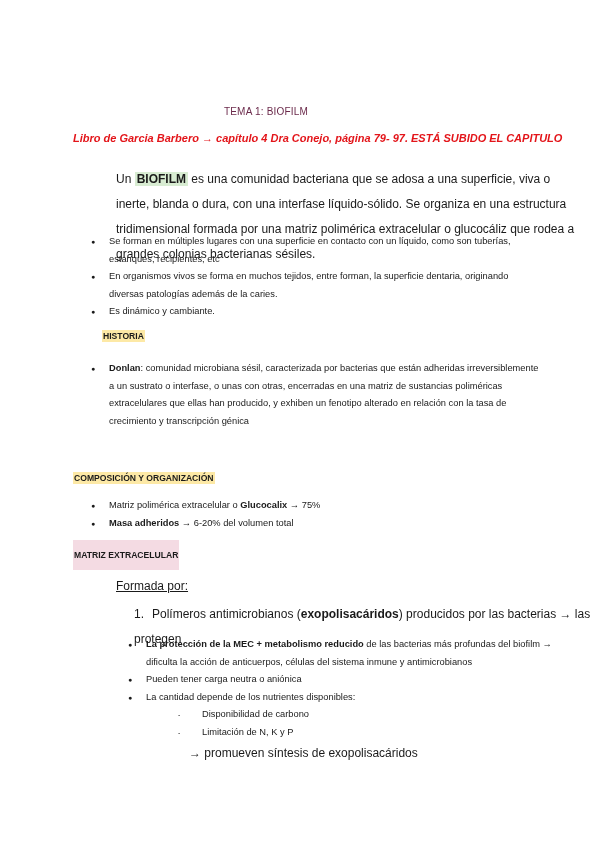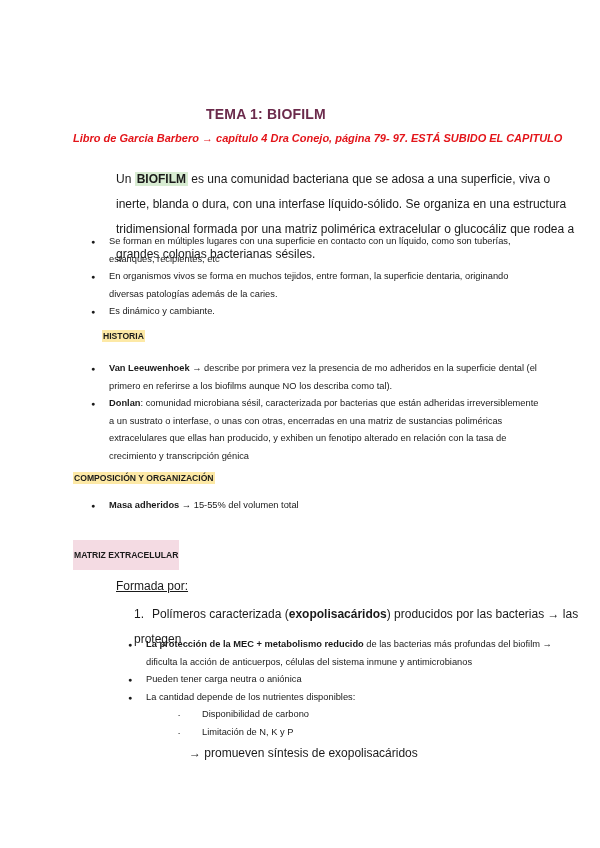--- a/index.html
+++ b/index.html
@@ -1,20 +1,20 @@
 <!DOCTYPE html>
 <html><head>
 <meta charset="utf-8">
 <style>
   html, body { margin: 0; padding: 0; background: #ffffff; }
   body { width: 600px; height: 848px; position: relative; overflow: hidden;
          font-family: "Liberation Sans", sans-serif; color: #1a1a1a; }
   .page { position: absolute; left: 0; top: 0; width: 600px; height: 848px; background: #fff; }
   .title { position: absolute; top: 106px; left: 0; width: 532px; text-align: center;
-           font-size: 14px; font-weight: bold; color: #6b2a4b; letter-spacing: 0.2px; }
+           font-size: 10px; font-weight: normal; color: #6b2a4b; letter-spacing: 0.2px; }
   .source { position: absolute; top: 132px; left: 73px; font-size: 11px; font-style: italic;
             font-weight: bold; color: #e3151a; white-space: nowrap; }
   .para { position: absolute; font-size: 12px; line-height: 25px; margin-left: 43px; }
   .intro { top: 167px; left: 73px; width: 460px; }
   .hl-green { background: #d8ecd2; font-weight: bold; padding: 0 2px; }
   .hl-yellow { background: #fde9a6; font-weight: bold; font-size: 8.6px; padding: 1px 1px; }
   .hl-pink { background: #f4dbe3; font-weight: bold; font-size: 8.6px; padding: 10px 1px; }
   ul.blist { position: absolute; margin: 0; padding: 0; list-style: none; font-size: 9.3px; line-height: 17.6px; }
   ul.blist li { position: relative; padding-left: 18px; }
   ul.blist li::before { content: "\25CF"; position: absolute; left: 0; top: 0; font-size: 7px; }
@@ -42,40 +42,40 @@
     <li>Se forman en múltiples lugares con una superficie en contacto con un líquido, como son tuberías, estanques, recipientes, etc</li>
     <li>En organismos vivos se forma en muchos tejidos, entre forman, la superficie dentaria, originando diversas patologías además de la caries.</li>
     <li>Es dinámico y cambiante.</li>
   </ul>
 
   <div class="head" style="top:325px;margin-left:29px;">
     <span class="hl-yellow">HISTORIA</span>
   </div>
 
   <ul class="blist" style="top:360px; left:91px; width:450px;">
-    <li><span class="b">Van Leeuwenhoek</span><span> → describe por primera vez la presencia de mo adheridos en la superficie dental (el primero en referirse a los biofilms aunque NO los describa como tal).</span></li>
     <li><span class="b">Donlan</span><span>: comunidad microbiana sésil, caracterizada por bacterias que están adheridas irreversiblemente a un sustrato o interfase, o unas con otras, encerradas en una matriz de sustancias poliméricas extracelulares que ellas han producido, y exhiben un fenotipo alterado en relación con la tasa de crecimiento y transcripción génica</span></li>
   </ul>
 
   <div class="head" style="top:467px;">
     <span class="hl-yellow">COMPOSICIÓN Y ORGANIZACIÓN</span>
   </div>
 
   <ul class="blist" style="top:497px; left:91px; width:450px;">
-    <li><span class="b">Masa adheridos</span><span> → 15-55% del volumen total</span></li>
+    <li><span>Matriz polimérica extracelular o </span><span class="b">Glucocalix</span><span> → 75%</span></li>
+    <li><span class="b">Masa adheridos</span><span> → 6-20% del volumen total</span></li>
   </ul>
 
   <div class="head" style="top:544px;">
     <span class="hl-pink">MATRIZ EXTRACELULAR</span>
   </div>
 
   <div class="para underline" style="top:574px; left:73px;">Formada por:</div>
 
   <div class="para" style="top:602px; left:91px; width:460px;">
-    <span style="display:inline-block; width:18px;">1.</span><span>Polímeros caracterizada (</span><span class="b">exopolisacáridos</span><span>) producidos por las bacterias → las protegen</span>
+    <span style="display:inline-block; width:18px;">1.</span><span>Polímeros antimicrobianos (</span><span class="b">exopolisacáridos</span><span>) producidos por las bacterias → las protegen</span>
   </div>
 
   <ul class="blist" style="top:636px; left:128px; width:430px;">
     <li><span class="b">La protección de la MEC + metabolismo reducido</span><span> de las bacterias más profundas del biofilm → dificulta la acción de anticuerpos, células del sistema inmune y antimicrobianos</span></li>
     <li>Pueden tener carga neutra o aniónica</li>
     <li><span>La cantidad depende de los nutrientes disponibles:</span>
       <ul class="dash" style="margin-left:-18px;">
         <li>Disponibilidad de carbono</li>
         <li>Limitación de N, K y P</li>
       </ul>

